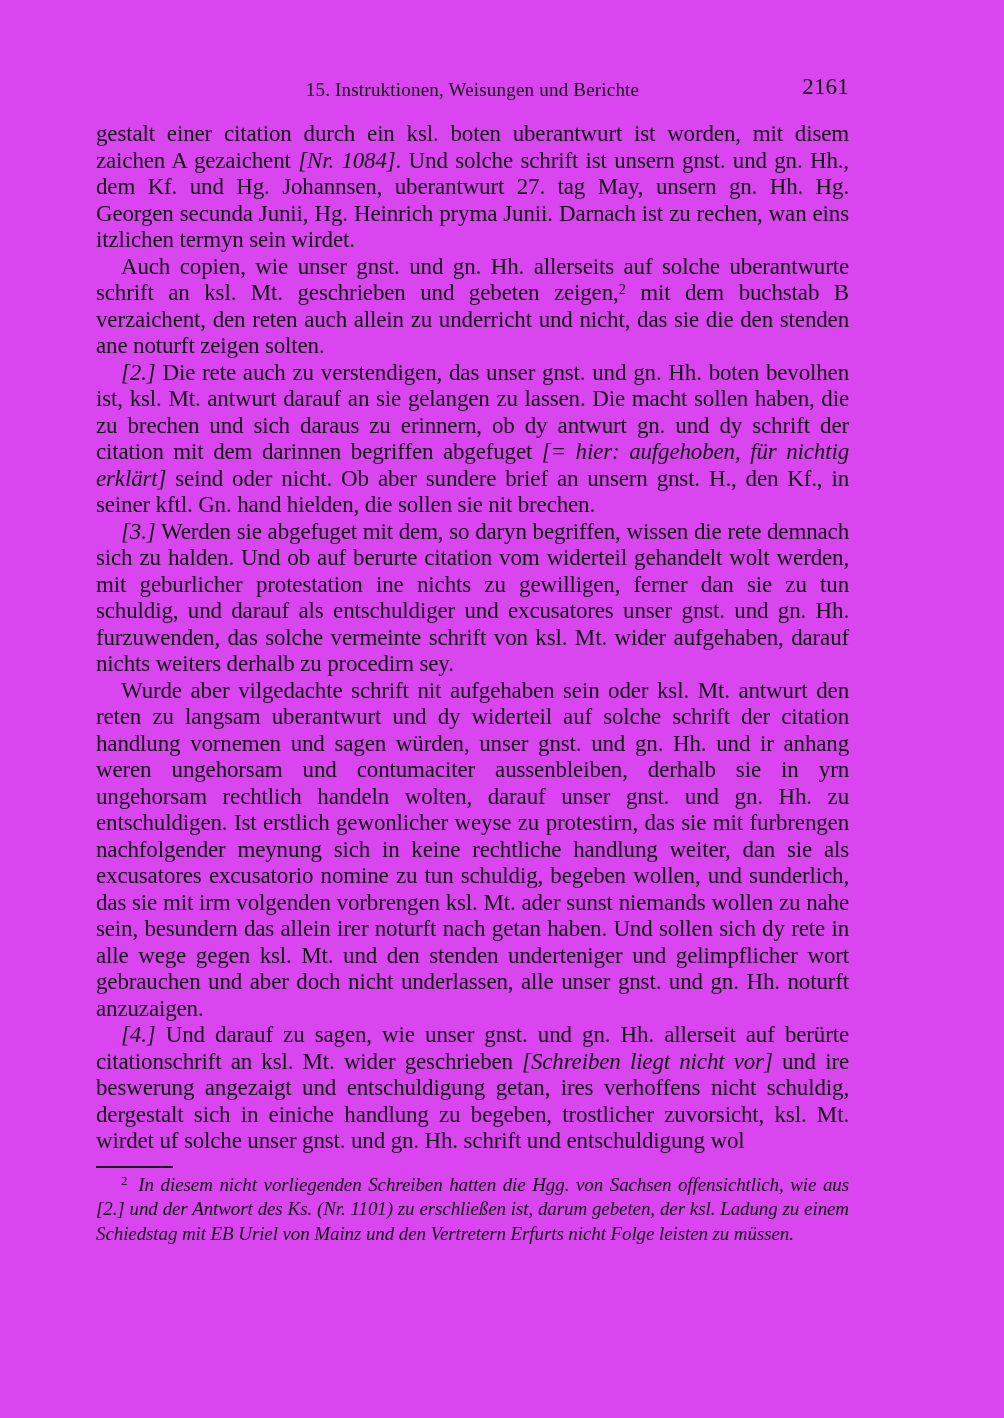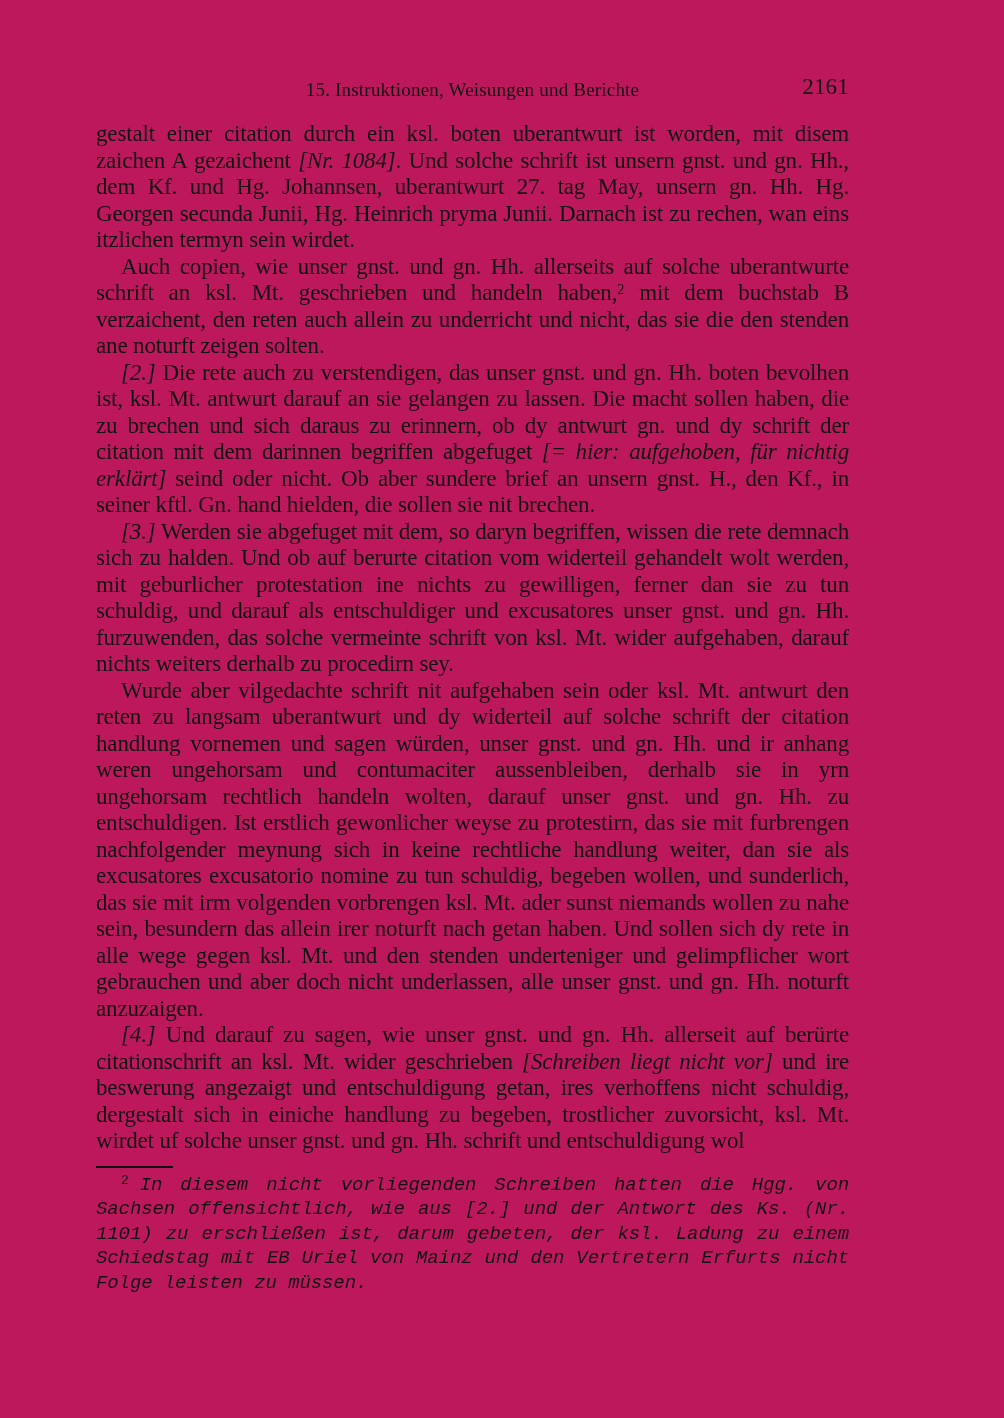--- a/index.html
+++ b/index.html
@@ -5,21 +5,21 @@
   html, body {
     margin: 0;
     padding: 0;
     background: #e8e8e8;
   }
   .page {
     position: relative;
     width: 1004px;
     height: 1418px;
     margin: 0 auto;
-    background: #be185d;
+    background: #d946ef;
     color: #121212;
     font-family: "Liberation Serif", "DejaVu Serif", serif;
     overflow: hidden;
     box-sizing: border-box;
   }
   .text-block {
     position: absolute;
     left: 96px;
     top: 78px;
     width: 753px;
@@ -71,21 +71,20 @@
   .footnote {
     margin-top: 5px;
     font-size: 19px;
     line-height: 24.5px;
     text-align: justify;
     letter-spacing: -0.1px;
   }
   .footnote .fn-para {
     margin: 0;
     text-indent: 25px;
-    font-family: Liberation Mono, monospace;
   }
   .fn-marker {
     font-style: normal;
     font-size: 0.68em;
     position: relative;
     top: -0.4em;
     margin-right: 11px;
     line-height: 0;
   }
   .footnote .text-run-wrap {
@@ -98,21 +97,21 @@
 <div class="page">
   <div class="text-block">
 
     <div class="running-header">
       <span>15. Instruktionen, Weisungen und Berichte</span>
       <span class="page-number">2161</span>
     </div>
 
     <div class="body-text">
         <p class="para"><span class="">gestalt einer citation durch ein ksl. boten uberantwurt ist worden, mit disem zaichen A gezaichent </span><span class="italic ">[Nr. 1084]</span><span class="">. Und solche schrift ist unsern gnst. und gn. Hh., dem Kf. und Hg. Johannsen, uberantwurt 27. tag May, unsern gn. Hh. Hg. Georgen secunda Junii, Hg. Heinrich pryma Junii. Darnach ist zu rechen, wan eins itzlichen termyn sein wirdet.</span></p>
-        <p class="para indent"><span class="">Auch copien, wie unser gnst. und gn. Hh. allerseits auf solche uberantwurte schrift an ksl. Mt. geschrieben und handeln haben,</span><span class="sup">2</span><span class=""> mit dem buchstab B verzaichent, den reten auch allein zu underricht und nicht, das sie die den stenden ane noturft zeigen solten.</span></p>
+        <p class="para indent"><span class="">Auch copien, wie unser gnst. und gn. Hh. allerseits auf solche uberantwurte schrift an ksl. Mt. geschrieben und gebeten zeigen,</span><span class="sup">2</span><span class=""> mit dem buchstab B verzaichent, den reten auch allein zu underricht und nicht, das sie die den stenden ane noturft zeigen solten.</span></p>
         <p class="para indent"><span class="italic ">[2.]</span><span class=""> Die rete auch zu verstendigen, das unser gnst. und gn. Hh. boten bevolhen ist, ksl. Mt. antwurt darauf an sie gelangen zu lassen. Die macht sollen haben, die zu brechen und sich daraus zu erinnern, ob dy antwurt gn. und dy schrift der citation mit dem darinnen begriffen abgefuget </span><span class="italic ">[= hier: aufgehoben, für nichtig erklärt]</span><span class=""> seind oder nicht. Ob aber sundere brief an unsern gnst. H., den Kf., in seiner kftl. Gn. hand hielden, die sollen sie nit brechen.</span></p>
         <p class="para indent"><span class="italic ">[3.]</span><span class=""> Werden sie abgefuget mit dem, so daryn begriffen, wissen die rete demnach sich zu halden. Und ob auf berurte citation vom widerteil gehandelt wolt werden, mit geburlicher protestation ine nichts zu gewilligen, ferner dan sie zu tun schuldig, und darauf als entschuldiger und excusatores unser gnst. und gn. Hh. furzuwenden, das solche vermeinte schrift von ksl. Mt. wider aufgehaben, darauf nichts weiters derhalb zu procedirn sey.</span></p>
         <p class="para indent"><span class="">Wurde aber vilgedachte schrift nit aufgehaben sein oder ksl. Mt. antwurt den reten zu langsam uberantwurt und dy widerteil auf solche schrift der citation handlung vornemen und sagen würden, unser gnst. und gn. Hh. und ir anhang weren ungehorsam und contumaciter aussenbleiben, derhalb sie in yrn ungehorsam rechtlich handeln wolten, darauf unser gnst. und gn. Hh. zu entschuldigen. Ist erstlich gewonlicher weyse zu protestirn, das sie mit furbrengen nachfolgender meynung sich in keine rechtliche handlung weiter, dan sie als excusatores excusatorio nomine zu tun schuldig, begeben wollen, und sunderlich, das sie mit irm volgenden vorbrengen ksl. Mt. ader sunst niemands wollen zu nahe sein, besundern das allein irer noturft nach getan haben. Und sollen sich dy rete in alle wege gegen ksl. Mt. und den stenden underteniger und gelimpflicher wort gebrauchen und aber doch nicht underlassen, alle unser gnst. und gn. Hh. noturft anzuzaigen.</span></p>
         <p class="para indent"><span class="italic ">[4.]</span><span class=""> Und darauf zu sagen, wie unser gnst. und gn. Hh. allerseit auf berürte citationschrift an ksl. Mt. wider geschrieben </span><span class="italic ">[Schreiben liegt nicht vor]</span><span class=""> und ire beswerung angezaigt und entschuldigung getan, ires verhoffens nicht schuldig, dergestalt sich in einiche handlung zu begeben, trostlicher zuvorsicht, ksl. Mt. wirdet uf solche unser gnst. und gn. Hh. schrift und entschuldigung wol</span></p>
       </div>
 
     <div class="footnote-sep"></div>
 
     <div class="footnote">
       <p class="fn-para">

